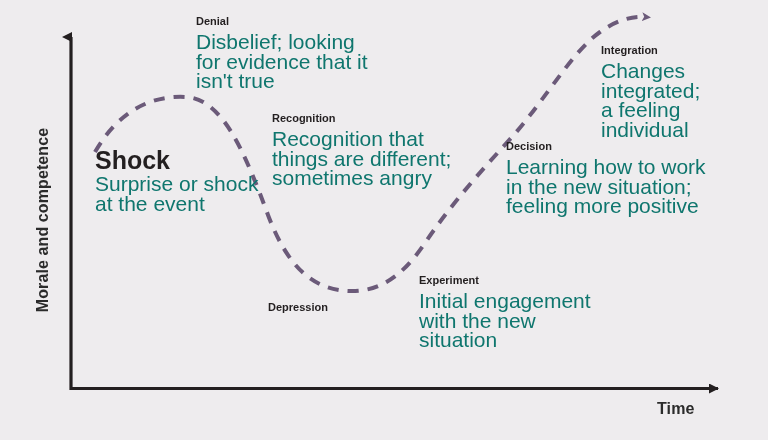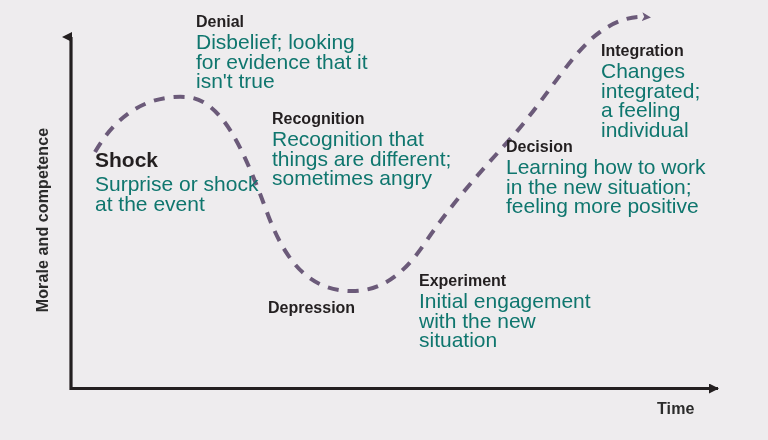--- a/index.html
+++ b/index.html
@@ -45,27 +45,27 @@
   #x-axis-label {
     left: 657px;
     top: 400px;
   }
   .stage-note {
     position: absolute;
   }
   .stage-title {
     font-weight: bold;
     color: #231f20;
-    font-size: 16px;
+    font-size: 11px;
     line-height: 19px;
     margin: 0 0 1px 0;
     white-space: nowrap;
   }
   .stage-title.big {
-    font-size: 21px;
+    font-size: 25px;
     line-height: 24px;
     margin-bottom: 2px;
   }
   .stage-desc {
     color: #0f766e;
     font-size: 21px;
     line-height: 19.5px;
     white-space: pre-line;
   }
   #note-shock   { left: 95px;  top: 148px; }

